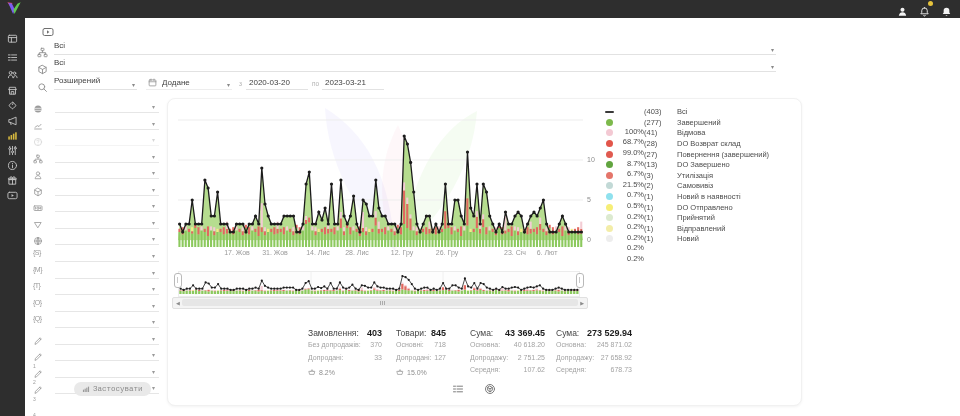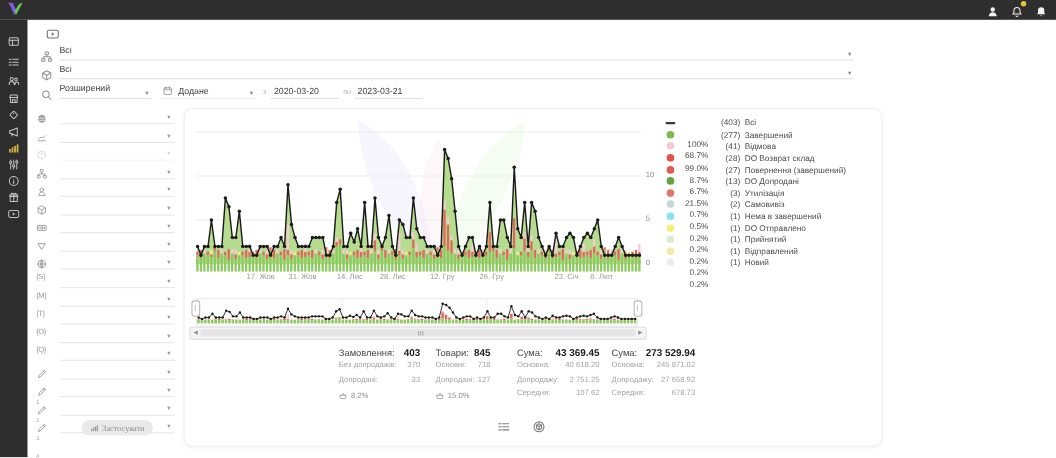--- a/index.html
+++ b/index.html
@@ -22,48 +22,48 @@
   
   .fp-row{position:absolute;left:33px;width:126px;height:15px;}
   .fp-ic{position:absolute;left:0;top:1px;width:10px;height:10px;color:#9b9b9b;}
   .fp-token{position:absolute;left:0;top:1px;font-size:7px;color:#9b9b9b;letter-spacing:-0.5px;}
   .fp-num{font-size:5px;vertical-align:sub;}
   .fp-field{position:absolute;left:22px;right:0;top:0;height:13px;border-bottom:1px solid #e6e6e6;cursor:pointer;}
   .fp-field .cap{position:absolute;right:4px;bottom:2px;font-size:6px;color:#9a9a9a;}
   .fp-dis{opacity:0.4;}
   .apply-btn{position:absolute;left:74px;top:382px;height:14px;padding:0 8px;background:#e9e9e9;
     border:none;border-radius:8px;font-size:7.5px;color:#8a8a8a;display:flex;align-items:center;gap:3px;cursor:pointer;
-    font-family:Liberation Serif, serif;}
+    font-family:Liberation Mono, monospace;}
   .apply-btn .aic{width:8px;height:8px;color:#9a9a9a;}
   
   .card{position:absolute;left:167px;top:98px;width:633px;height:306px;background:#fff;
     border:1px solid #f1f1f1;border-radius:8px;box-shadow:0 1px 3px rgba(0,0,0,0.05);}
   .wmark{position:absolute;left:295px;top:103px;width:200px;height:150px;pointer-events:none;}
   #main-chart{position:absolute;left:178px;top:104px;width:405px;height:143px;}
   #ylabels span{position:absolute;left:0;font-size:7px;color:#8d8d8d;}
   #xlabels span{position:absolute;transform:translateX(-50%);font-size:7px;color:#9a9a9a;white-space:nowrap;}
   
   #legend{position:absolute;left:606px;top:108px;display:flex;flex-direction:column;gap:3.1px;}
   .lg-row{display:flex;align-items:center;font-size:7.5px;color:#4c4c4c;cursor:pointer;height:7.5px;}
   .lg-mark{width:7px;height:7px;border-radius:50%;flex:0 0 auto;}
   .lg-line{width:9px;height:2px;border-radius:1px;flex:0 0 auto;margin:0 -1px 0 -1px;}
   .lg-pct{width:27px;text-align:right;margin-left:4px;margin-top:39px;}
-  .lg-cnt{width:29px;text-align:right;}
+  .lg-cnt{width:29px;text-align:left;}
   .lg-lab{margin-left:4px;white-space:nowrap;}
   
   #nav-chart{position:absolute;left:178px;top:271px;width:400px;height:24px;border:1px solid #ececec;background:#fdfdfd;}
   .nav-handle{position:absolute;top:273px;width:6px;height:13px;background:#fff;border:1px solid #b9b9b9;border-radius:3px;cursor:ew-resize;z-index:3;}
   .nav-handle i{position:absolute;left:2px;top:3px;width:1px;height:6px;background:#c9c9c9;}
   .scrollbar{position:absolute;left:172px;top:297px;width:414px;height:10px;background:#f4f4f4;border:1px solid #e0e0e0;border-radius:2px;}
   .sb-arrow{position:absolute;top:1px;font-size:5px;color:#8b8b8b;line-height:8px;cursor:pointer;}
   .sb-thumb{position:absolute;left:9px;right:9px;top:1px;height:7px;background:#e6e6e6;border-radius:2px;cursor:grab;}
   .sb-grip{position:absolute;left:50%;top:2px;width:7px;height:4px;display:flex;gap:1px;}
   .sb-grip i{width:1px;height:4px;background:#ababab;}
   
-  .stat-col{position:absolute;top:316px;}
+  .stat-col{position:absolute;top:328px;}
   .stat-head{display:flex;justify-content:space-between;font-size:8.5px;color:#474747;height:13px;}
   .stat-head b{color:#1d1d1d;font-size:9px;}
   .stat-row{display:flex;justify-content:space-between;font-size:7px;color:#a3a3a3;height:12.5px;}
   .stat-badge{display:flex;align-items:center;gap:3px;font-size:7px;color:#8e8e8e;height:12.5px;}
   .stat-badge .bic{width:8px;height:8px;color:#8e8e8e;}
   .ft-ic{position:absolute;top:381px;width:12px;height:12px;color:#7d7d7d;cursor:pointer;}
   .vid-ic{position:absolute;left:40px;top:24px;width:16px;height:12px;color:#6f6f6f;cursor:pointer;}
 </style>
 </head>
 <body>
@@ -834,39 +834,39 @@
       <div class="lg-row">
         <span class="lg-mark" style="background:#e05a50"></span>
         <span class="lg-pct">6.7%</span>
         <span class="lg-cnt">(27)</span>
         <span class="lg-lab">Повернення (завершений)</span>
       </div>
       <div class="lg-row">
         <span class="lg-mark" style="background:#61a43f"></span>
         <span class="lg-pct">21.5%</span>
         <span class="lg-cnt">(13)</span>
-        <span class="lg-lab">DO Допродані</span>
+        <span class="lg-lab">DO Завершено</span>
       </div>
       <div class="lg-row">
         <span class="lg-mark" style="background:#e4756a"></span>
         <span class="lg-pct">0.7%</span>
         <span class="lg-cnt">(3)</span>
         <span class="lg-lab">Утилізація</span>
       </div>
       <div class="lg-row">
         <span class="lg-mark" style="background:#c2d9d6"></span>
         <span class="lg-pct">0.5%</span>
         <span class="lg-cnt">(2)</span>
         <span class="lg-lab">Самовивіз</span>
       </div>
       <div class="lg-row">
         <span class="lg-mark" style="background:#8fe1ee"></span>
         <span class="lg-pct">0.2%</span>
         <span class="lg-cnt">(1)</span>
-        <span class="lg-lab">Нема в завершений</span>
+        <span class="lg-lab">Новий в наявності</span>
       </div>
       <div class="lg-row">
         <span class="lg-mark" style="background:#f6ee77"></span>
         <span class="lg-pct">0.2%</span>
         <span class="lg-cnt">(1)</span>
         <span class="lg-lab">DO Отправлено</span>
       </div>
       <div class="lg-row">
         <span class="lg-mark" style="background:#dcead0"></span>
         <span class="lg-pct">0.2%</span>

